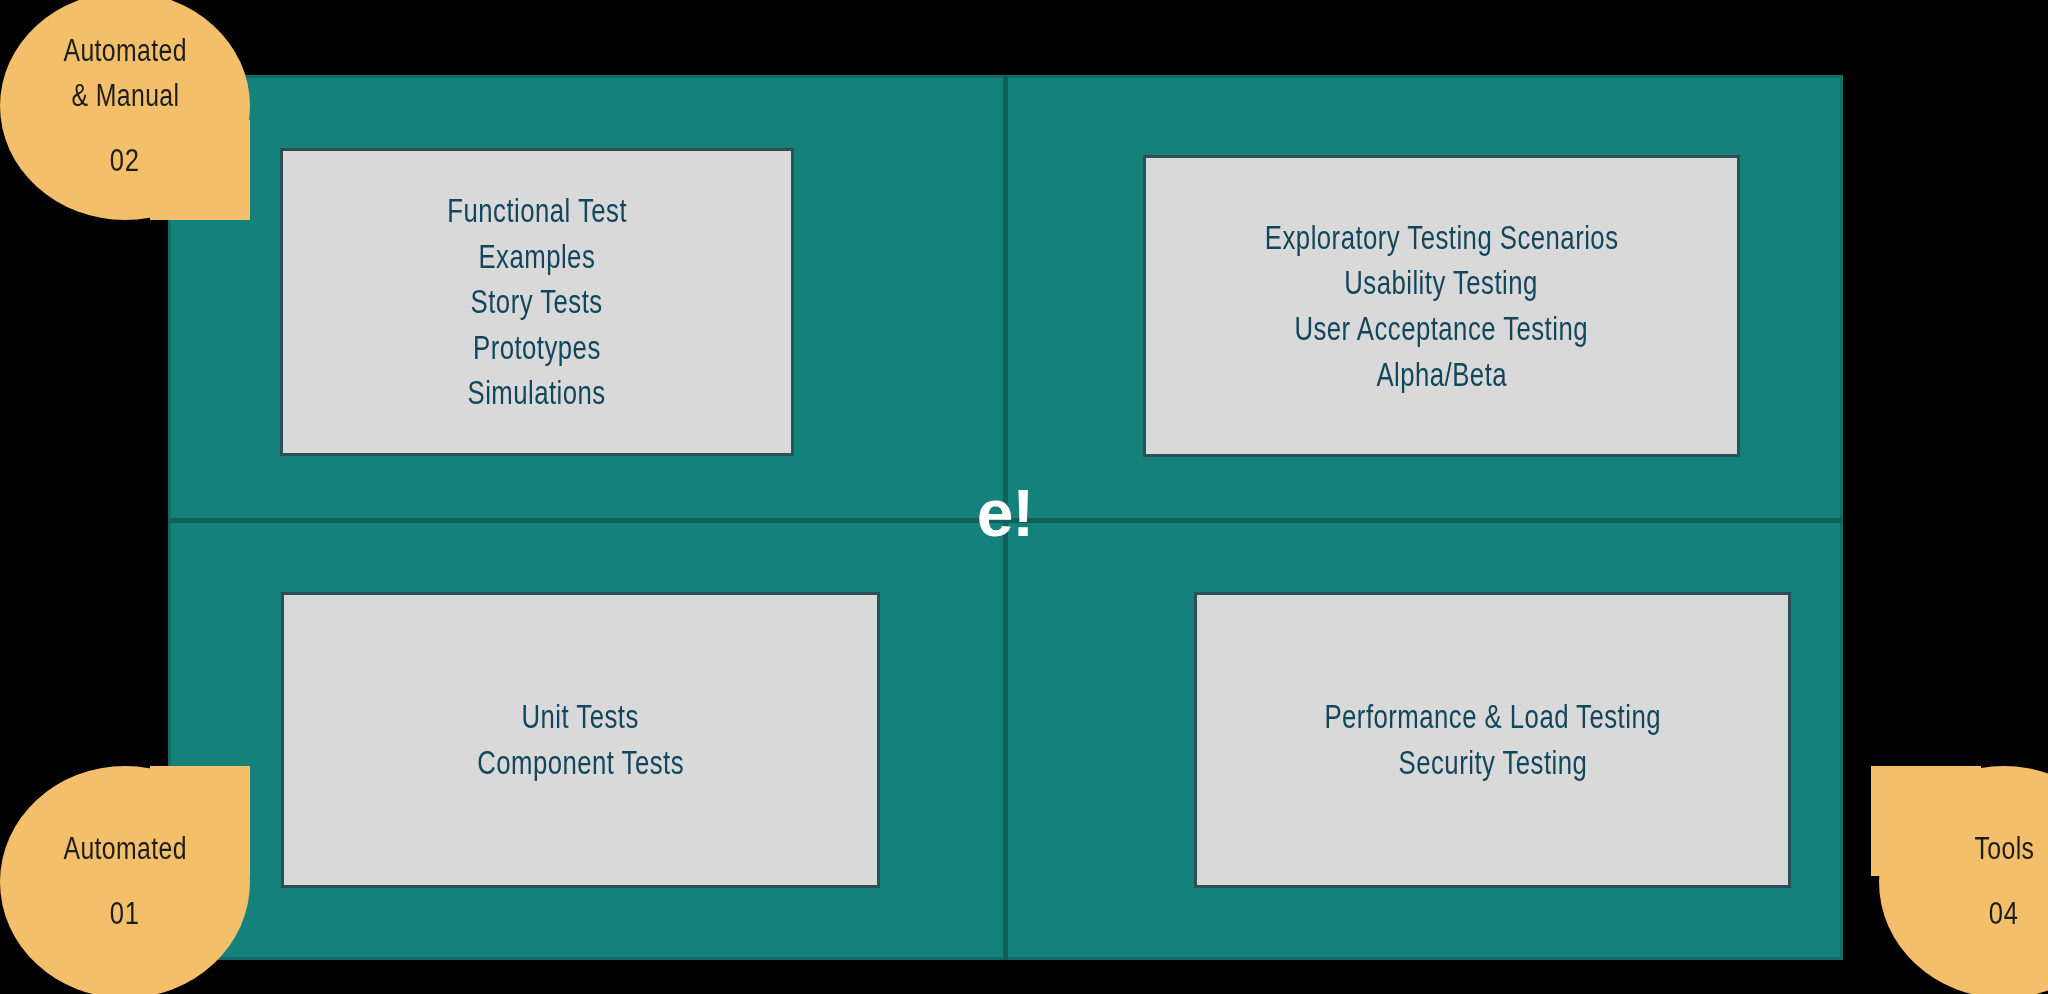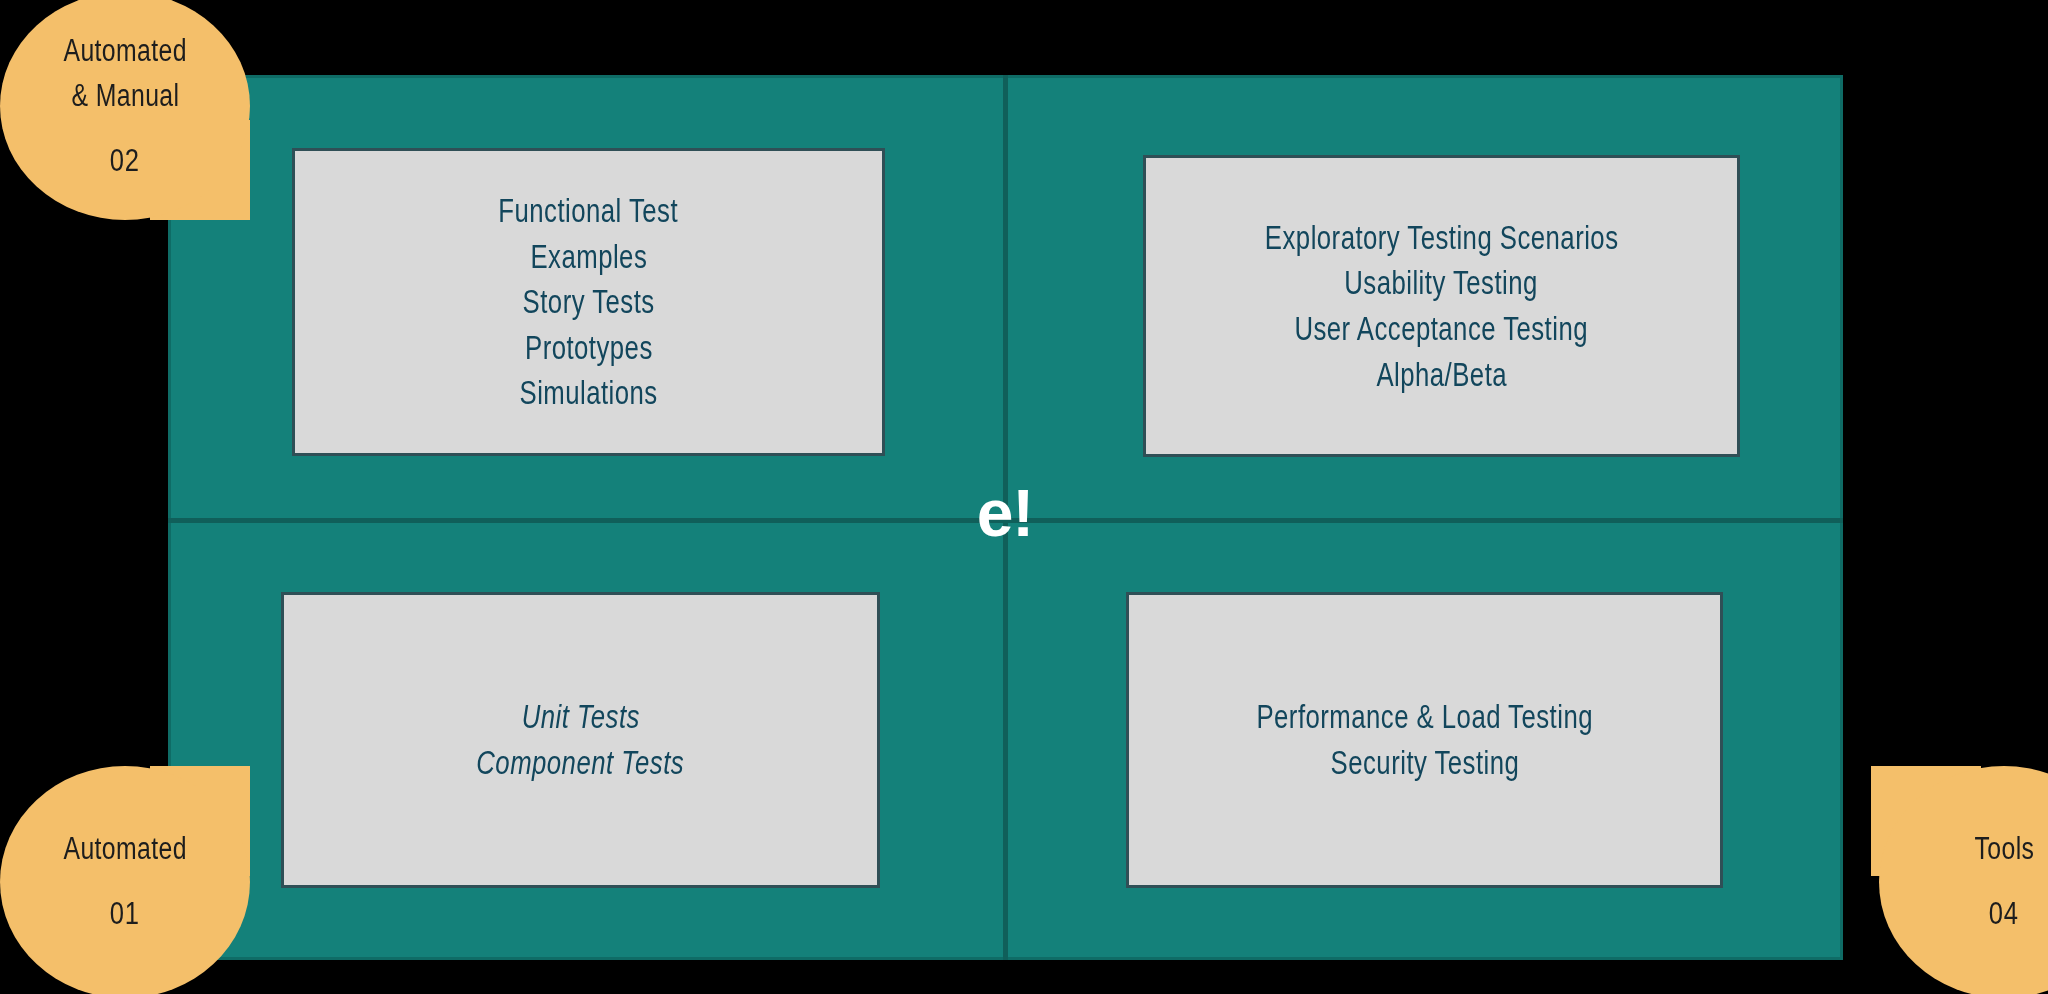--- a/index.html
+++ b/index.html
@@ -88,24 +88,24 @@
     font-family: "Liberation Sans Narrow", "Liberation Sans", sans-serif;
     font-size: 33px;
     font-weight: 500;
     line-height: 1.38;
     text-align: center;
     white-space: nowrap;
     transform: scaleX(0.78);
     letter-spacing: 0.6px;
   }
 
-  #card-tl { left: 292px;  top: 148px; width: 593px;  height: 308px; }
+  #card-tl { left: 280px;  top: 148px; width: 514px;  height: 308px; }
   #card-tr { left: 1143px; top: 155px; width: 597px;  height: 302px; }
-  #card-bl { left: 281px;  top: 592px; width: 599px;  height: 296px; font-style: italic; }
-  #card-br { left: 1126px; top: 592px; width: 597px;  height: 296px; }
+  #card-bl { left: 281px;  top: 592px; width: 599px;  height: 296px; }
+  #card-br { left: 1194px; top: 592px; width: 597px;  height: 296px; }
 
   
   .bubble {
     position: absolute;
     z-index: 8;
   }
   .bubble .disc {
     position: absolute;
     background: #f4bf6a;
     border-radius: 50%;

